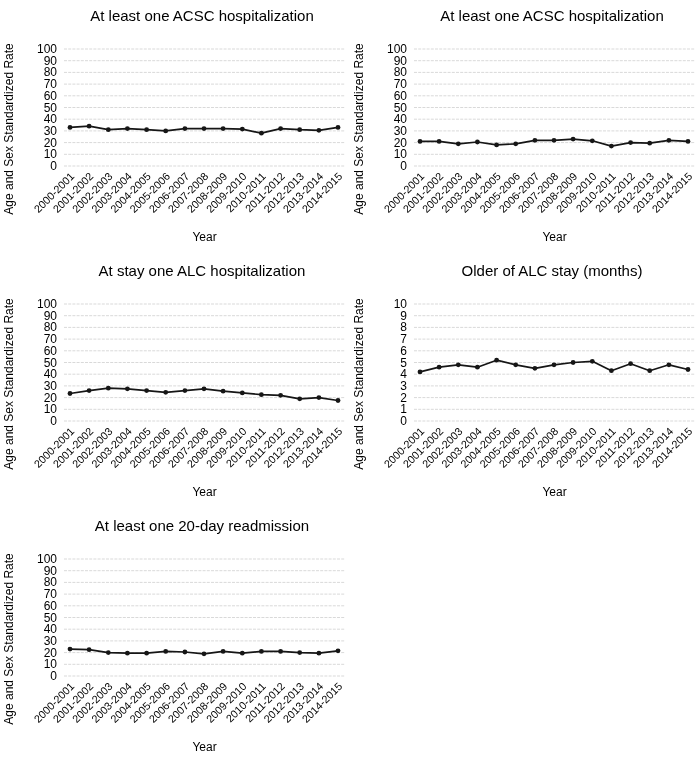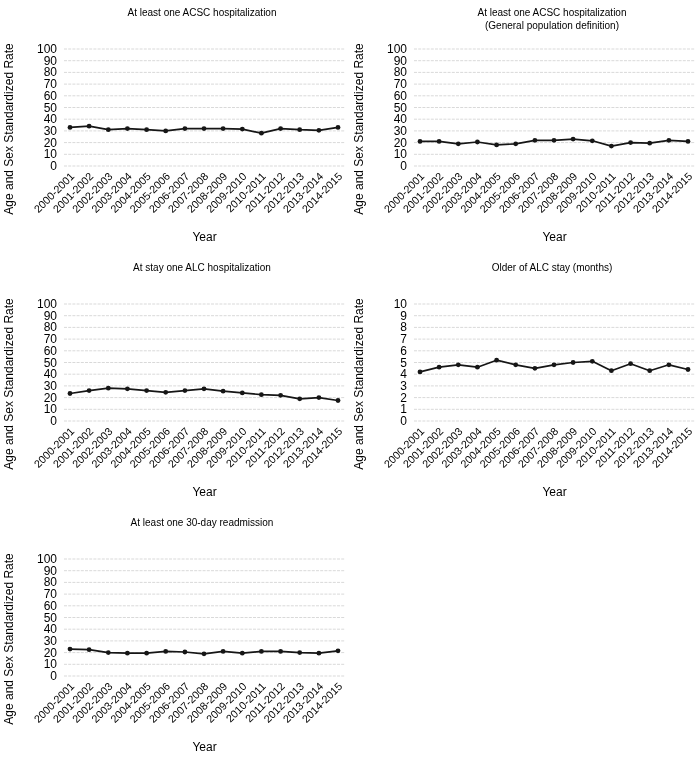--- a/index.html
+++ b/index.html
@@ -20,21 +20,21 @@
   .chart {
     margin: 0;
     position: relative;
     overflow: hidden;
   }
   .chart-title {
     margin: 6px 0 0 58px;
     width: 288px;
     height: 38px;
     text-align: center;
-    font-size: 10px;
+    font-size: 15px;
     line-height: 1.3;
     color: #000;
   }
   svg.plot {
     display: block;
     width: 350px;
     height: 211px;
   }
   .grid-line {
     stroke: #d9d9d9;
@@ -130,21 +130,20 @@
         <circle class="data-pt" cx="280.6" cy="84.6" r="2.4"></circle>
         <circle class="data-pt" cx="299.7" cy="85.7" r="2.4"></circle>
         <circle class="data-pt" cx="318.9" cy="86.3" r="2.4"></circle>
         <circle class="data-pt" cx="338.0" cy="83.4" r="2.4"></circle>
       </svg>
   </figure>
 
   <figure class="chart">
     <div class="chart-title">
       <div>At least one ACSC hospitalization</div>
-      <div>(General population definition)</div>
     </div>
     <svg class="plot" viewBox="0 0 350 211">
         <line class="grid-line" x1="64" y1="122.0" x2="345" y2="122.0"></line>
         <text class="ytick" x="57" y="126">0</text>
         <line class="grid-line" x1="64" y1="110.3" x2="345" y2="110.3"></line>
         <text class="ytick" x="57" y="114.3">10</text>
         <line class="grid-line" x1="64" y1="98.6" x2="345" y2="98.6"></line>
         <text class="ytick" x="57" y="102.6">20</text>
         <line class="grid-line" x1="64" y1="86.9" x2="345" y2="86.9"></line>
         <text class="ytick" x="57" y="90.9">30</text>
@@ -321,21 +320,21 @@
         <circle class="data-pt" cx="261.4" cy="71.7" r="2.4"></circle>
         <circle class="data-pt" cx="280.6" cy="64.7" r="2.4"></circle>
         <circle class="data-pt" cx="299.7" cy="71.7" r="2.4"></circle>
         <circle class="data-pt" cx="318.9" cy="65.8" r="2.4"></circle>
         <circle class="data-pt" cx="338.0" cy="70.5" r="2.4"></circle>
       </svg>
   </figure>
 
   <figure class="chart">
     <div class="chart-title">
-      <div>At least one 30-day readmission</div>
+      <div>At least one 20-day readmission</div>
       <div></div>
     </div>
     <svg class="plot" viewBox="0 0 350 211">
         <line class="grid-line" x1="64" y1="122.0" x2="345" y2="122.0"></line>
         <text class="ytick" x="57" y="126">0</text>
         <line class="grid-line" x1="64" y1="110.3" x2="345" y2="110.3"></line>
         <text class="ytick" x="57" y="114.3">10</text>
         <line class="grid-line" x1="64" y1="98.6" x2="345" y2="98.6"></line>
         <text class="ytick" x="57" y="102.6">20</text>
         <line class="grid-line" x1="64" y1="86.9" x2="345" y2="86.9"></line>

